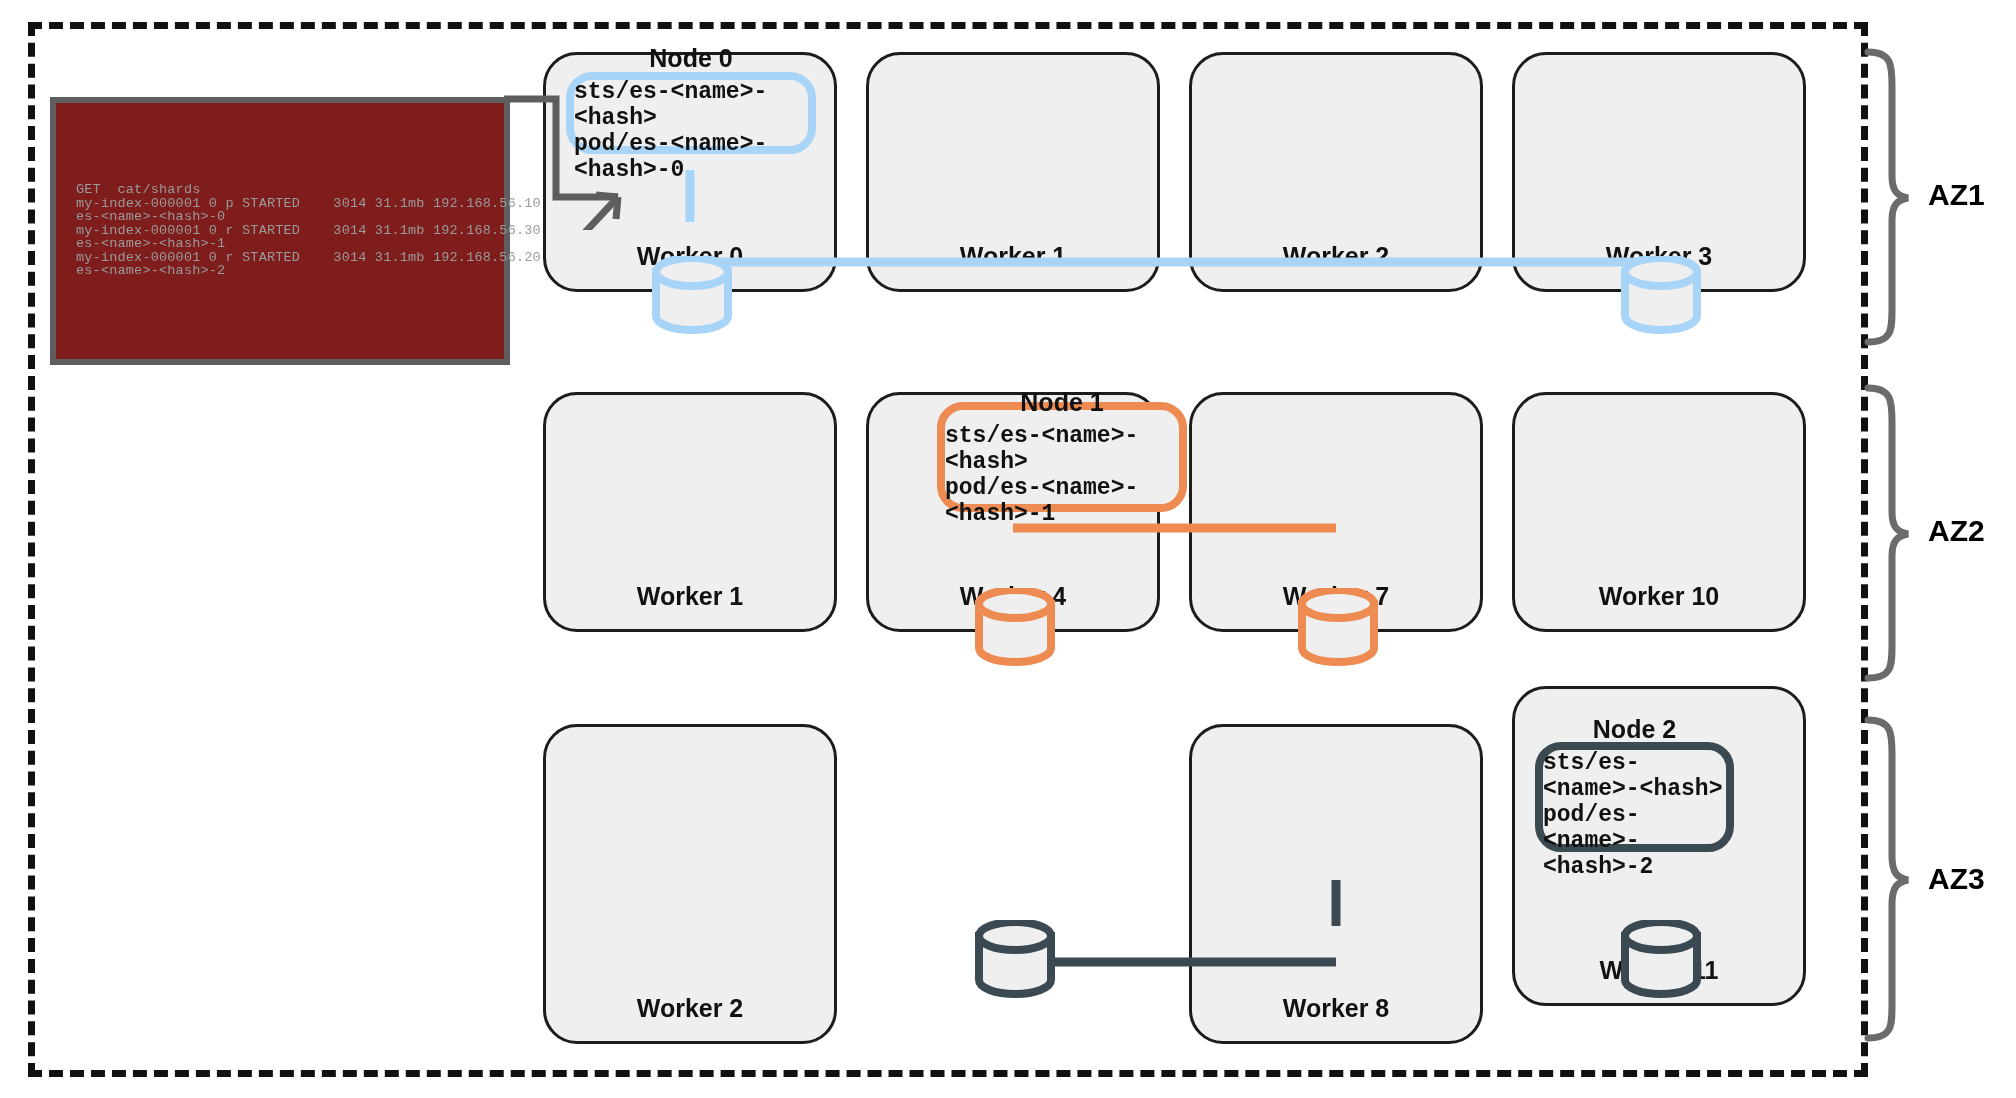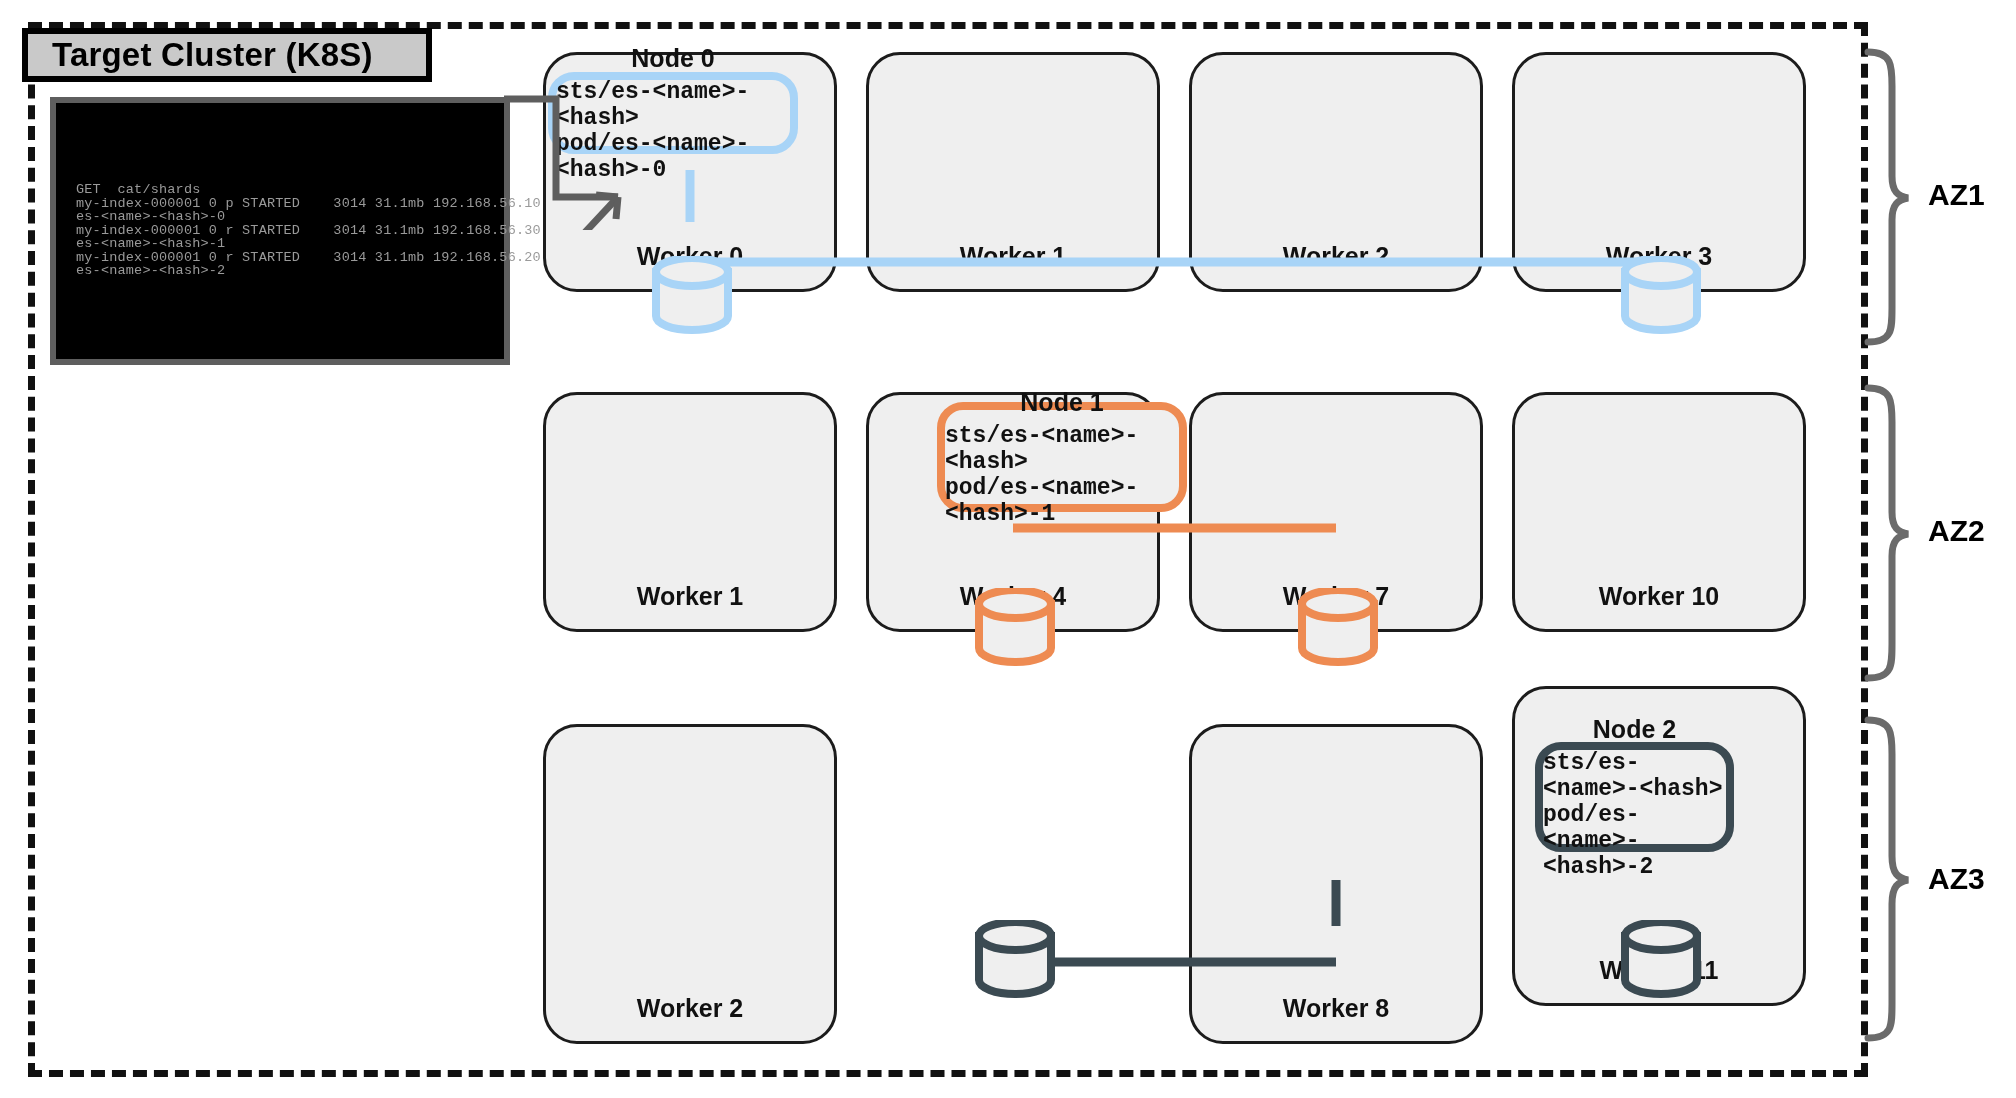--- a/index.html
+++ b/index.html
@@ -34,21 +34,21 @@
   }
   .title-chip span{
     font-size:33px;font-weight:bold;color:#000;letter-spacing:.2px;
   }
 
   
   .callout{
     position:absolute;
     left:50px;top:97px;
     width:460px;height:268px;
-    background:#000000;
+    background:#7f1d1d;
     border:6px solid #5e5e5e;
     box-sizing:border-box;
     z-index:30;
   }
   .callout-text{
     position:absolute;
     left:20px;top:80px;
     font-family:"Liberation Mono","DejaVu Sans Mono",monospace;
     font-size:13.5px;
     line-height:13.5px;
@@ -159,21 +159,21 @@
   <svg class="link" style="left:866px;top:440px;width:620px;height:120px;">
     <line x1="147" y1="0" x2="147" y2="50" stroke="#ee8b52" stroke-width="9"></line>
     <line x1="147" y1="88" x2="470" y2="88" stroke="#ee8b52" stroke-width="9"></line>
   </svg>
 
   <svg class="link" style="left:866px;top:880px;width:620px;height:130px;">
     <line x1="1116" y1="0" x2="1116" y2="46" stroke="#3b4a52" stroke-width="9" transform="translate(-646,0)"></line>
     <line x1="147" y1="82" x2="470" y2="82" stroke="#3b4a52" stroke-width="9"></line>
   </svg>
 
-  <div class="esnode blue" style="left:548px;top:72px;width:250px;height:82px;">
+  <div class="esnode blue" style="left:566px;top:72px;width:250px;height:82px;">
     <div class="n-title">Node 0</div>
     <div class="n-line">sts/es-&lt;name&gt;-&lt;hash&gt;</div>
     <div class="n-line">pod/es-&lt;name&gt;-&lt;hash&gt;-0</div>
   </div>
 
   <div class="esnode orange" style="left:889px;top:402px;width:250px;height:110px;margin-left:48px;">
     <div class="n-title">Node 1</div>
     <div class="n-line">sts/es-&lt;name&gt;-&lt;hash&gt;</div>
     <div class="n-line">pod/es-&lt;name&gt;-&lt;hash&gt;-1</div>
   </div>
@@ -238,17 +238,14 @@
 my-index-000001 0 r STARTED    3014 31.1mb 192.168.56.20
 es-&lt;name&gt;-&lt;hash&gt;-2</div>
   </div>
 
   <svg class="leader">
     <path d="M4,4 L56,4 L56,102 L118,102" fill="none" stroke="#5e5e5e" stroke-width="7"></path>
     <path d="M118,102 L62,162" fill="none" stroke="#5e5e5e" stroke-width="7"></path>
     <path d="M118,102 L96,100 M118,102 L116,124" fill="none" stroke="#5e5e5e" stroke-width="7"></path>
   </svg>
 
-  <div class="title-chip">
-    <span>Target Cluster (K8S)</span>
-  </div>
 
 </div>
 
 </body></html>

